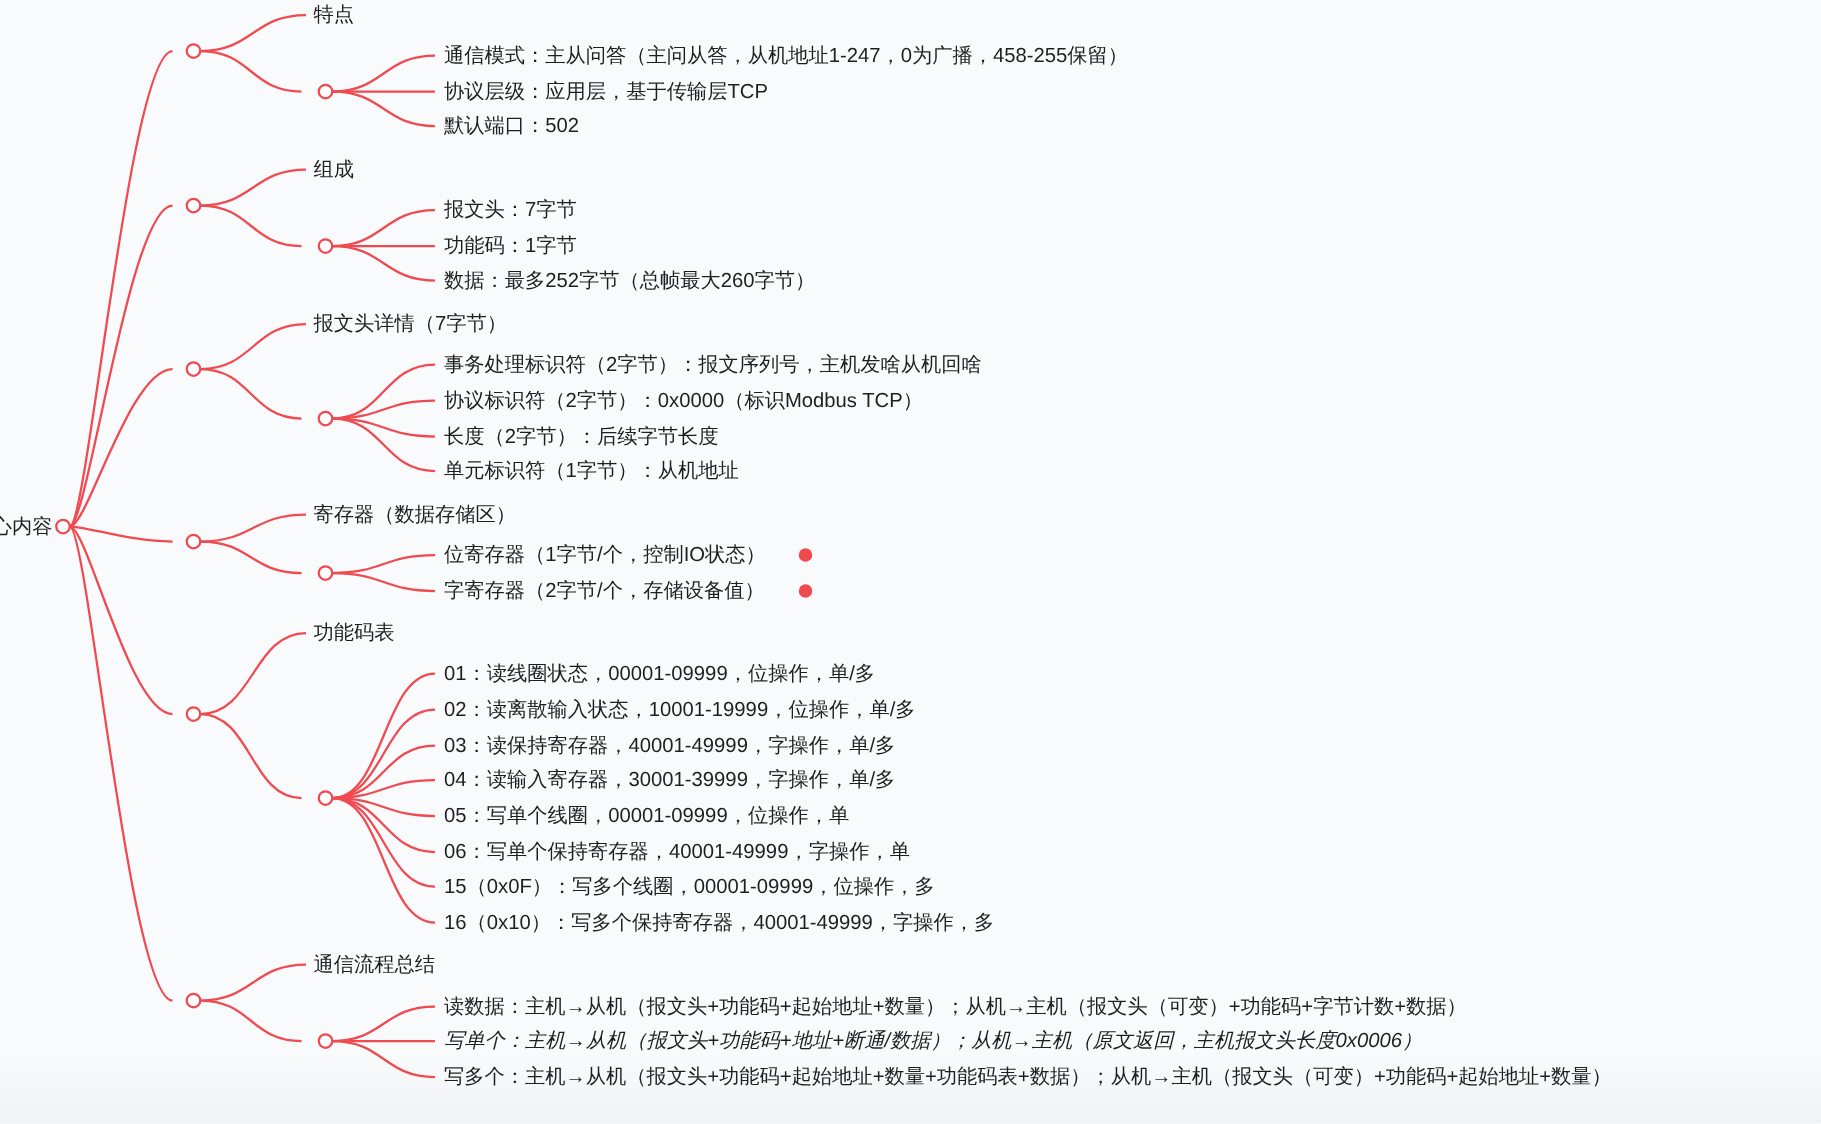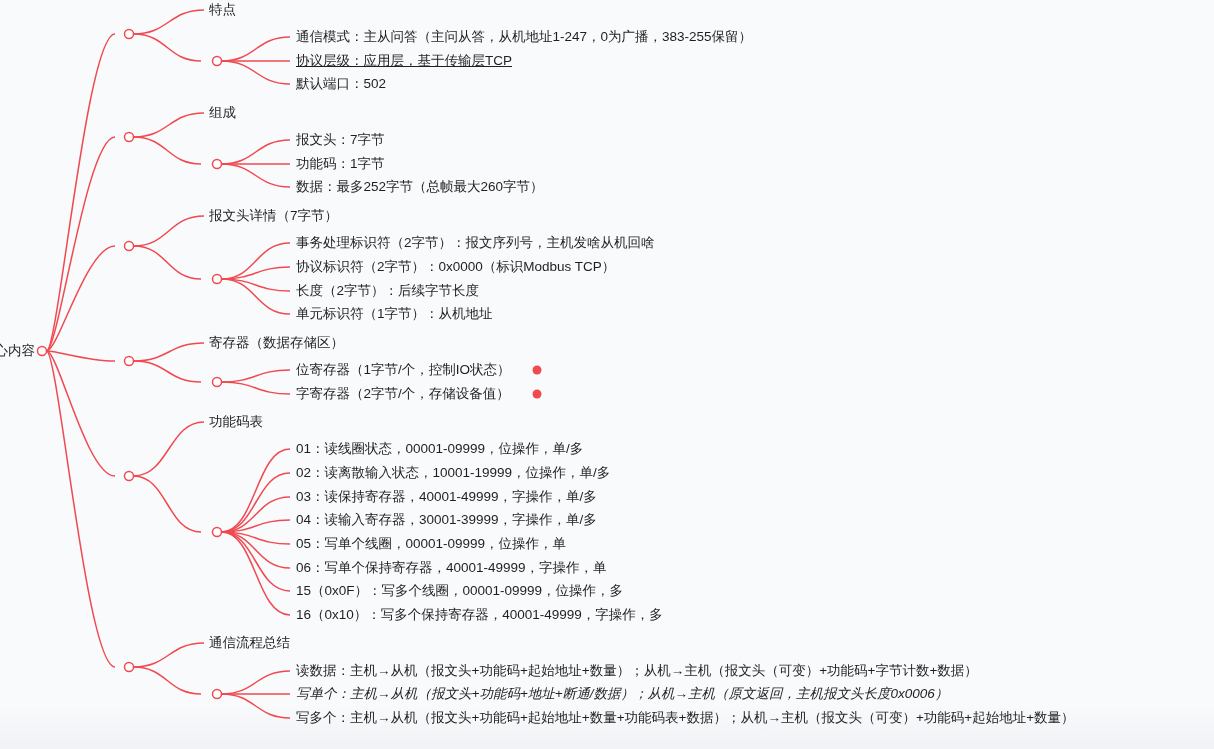--- a/index.html
+++ b/index.html
@@ -72,22 +72,22 @@
     <path d="M221.5,694 C255.75,694 255.75,671 290,671" stroke="#f0494f" stroke-width="1.5" fill="none"></path>
     <path d="M221.5,694 C255.75,694 255.75,694 290,694" stroke="#f0494f" stroke-width="1.5" fill="none"></path>
     <path d="M221.5,694 C255.75,694 255.75,718 290,718" stroke="#f0494f" stroke-width="1.5" fill="none"></path>
     <circle cx="129" cy="667" r="4.5" fill="#ffffff" stroke="#f0494f" stroke-width="1.5"></circle>
     <circle cx="217" cy="694" r="4.5" fill="#ffffff" stroke="#f0494f" stroke-width="1.5"></circle>
     <circle cx="42" cy="351" r="4.5" fill="#ffffff" stroke="#f0494f" stroke-width="1.5"></circle>
   </svg>
 <span class="root-lbl" style="right: 1179px; top: 351px;">心内容</span>
 <div id="labels">
     <span class="lbl" style="left: 209px; top: 10px;">特点</span>
-    <span class="lbl" style="left: 296px; top: 37px;">通信模式：主从问答（主问从答，从机地址1-247，0为广播，383-255保留）</span>
-    <span class="lbl" style="left: 296px; top: 61px; text-decoration: underline;">协议层级：应用层，基于传输层TCP</span>
+    <span class="lbl" style="left: 296px; top: 37px;">通信模式：主从问答（主问从答，从机地址1-247，0为广播，458-255保留）</span>
+    <span class="lbl" style="left: 296px; top: 61px;">协议层级：应用层，基于传输层TCP</span>
     <span class="lbl" style="left: 296px; top: 84px;">默认端口：502</span>
     <span class="lbl" style="left: 209px; top: 113px;">组成</span>
     <span class="lbl" style="left: 296px; top: 140px;">报文头：7字节</span>
     <span class="lbl" style="left: 296px; top: 164px;">功能码：1字节</span>
     <span class="lbl" style="left: 296px; top: 187px;">数据：最多252字节（总帧最大260字节）</span>
     <span class="lbl" style="left: 209px; top: 216px;">报文头详情（7字节）</span>
     <span class="lbl" style="left: 296px; top: 243px;">事务处理标识符（2字节）：报文序列号，主机发啥从机回啥</span>
     <span class="lbl" style="left: 296px; top: 267px;">协议标识符（2字节）：0x0000（标识Modbus TCP）</span>
     <span class="lbl" style="left: 296px; top: 291px;">长度（2字节）：后续字节长度</span>
     <span class="lbl" style="left: 296px; top: 314px;">单元标识符（1字节）：从机地址</span>

